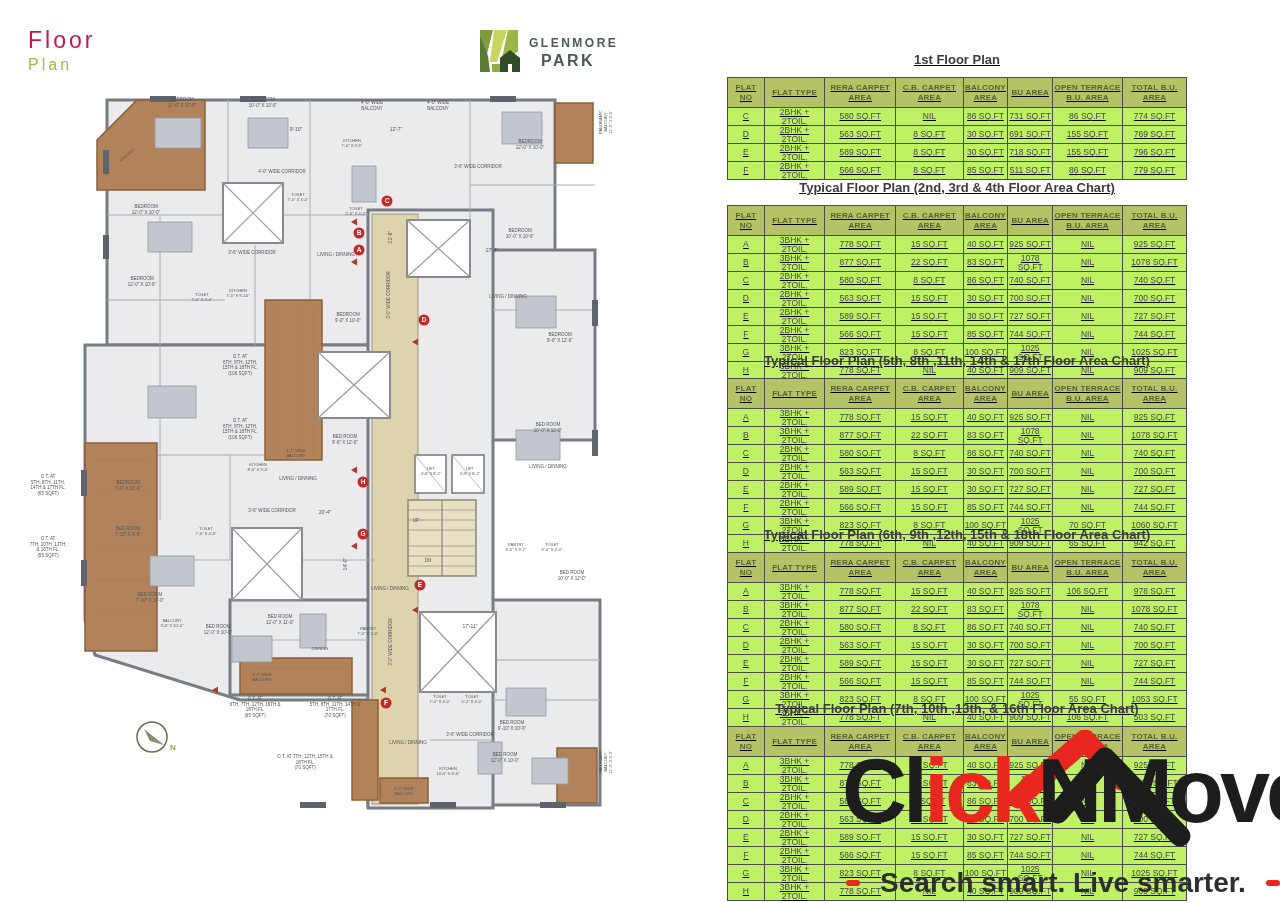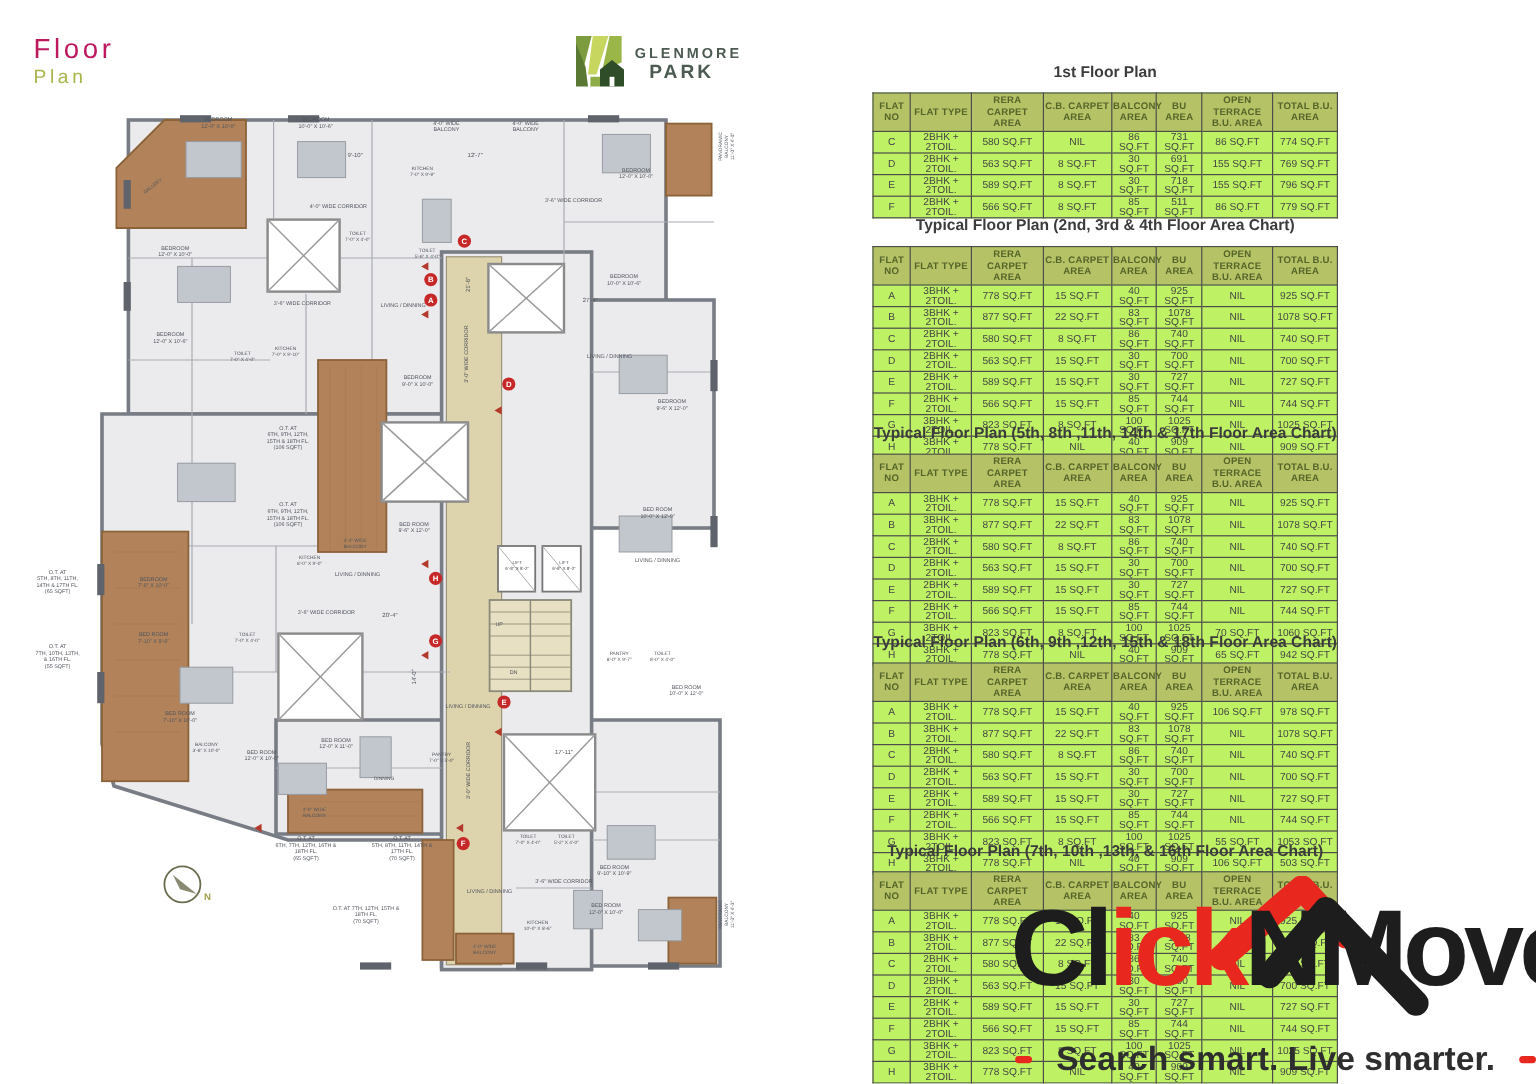--- a/index.html
+++ b/index.html
@@ -16,21 +16,21 @@
   .brand-text{line-height:1.2;color:#4c5b51;font-weight:600;}
   .brand-text .b1{font-size:12px;letter-spacing:2.5px;}
   .brand-text .b2{font-size:16px;letter-spacing:2.5px;margin-left:12px;}
 
   
   .plan-wrap{position:absolute;left:15px;top:90px;width:650px;height:725px;}
   .plan-wrap svg{display:block;}
 
   
   .tables-col{position:absolute;left:727px;top:0;width:460px;}
-  .tbl-section{position:absolute;left:0;width:388px;}
+  .tbl-section{position:absolute;left:0;width:460px;text-decoration:underline;}
   .tbl-title{text-align:center;font-size:13px;color:#3c3c3c;font-weight:600;height:20px;line-height:20px;margin-bottom:7px;}
   table.area-table{width:100%;border-collapse:collapse;table-layout:fixed;background:#bef264;}
   table.area-table th{background:#b6c266;color:#55652a;font-size:8px;font-weight:700;
      border:1px solid #4c4c4c;padding:1px;line-height:1.2;height:27px;letter-spacing:.2px;text-transform:uppercase;}
   table.area-table td{border:1px solid #4c4c4c;font-size:8.5px;color:#454545;text-align:center;
      height:12px;padding:0 1px;line-height:1;}
 
   
   .wm{position:absolute;left:846px;top:730px;width:434px;height:173px;z-index:50;}
   .wm-roof{position:absolute;left:0;top:0;width:434px;height:120px;}

